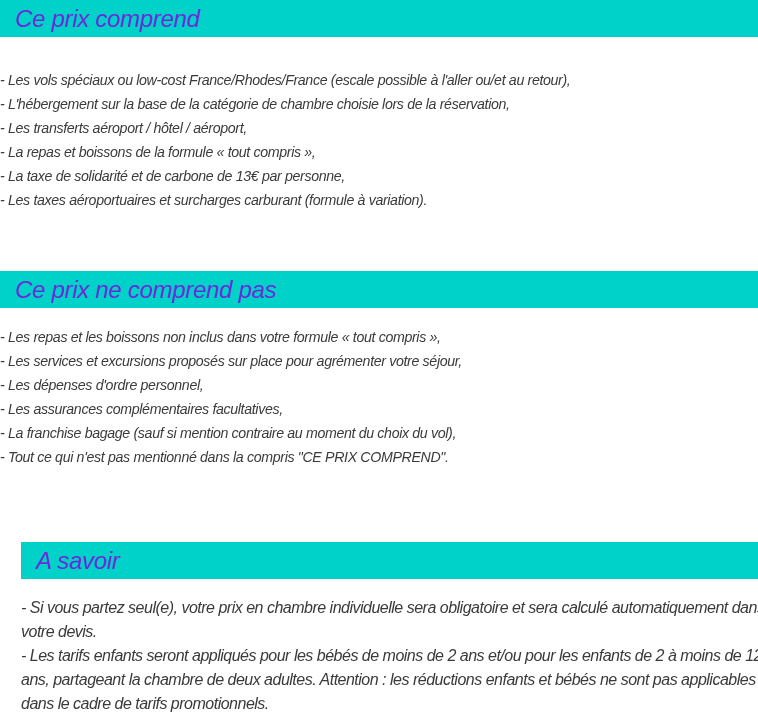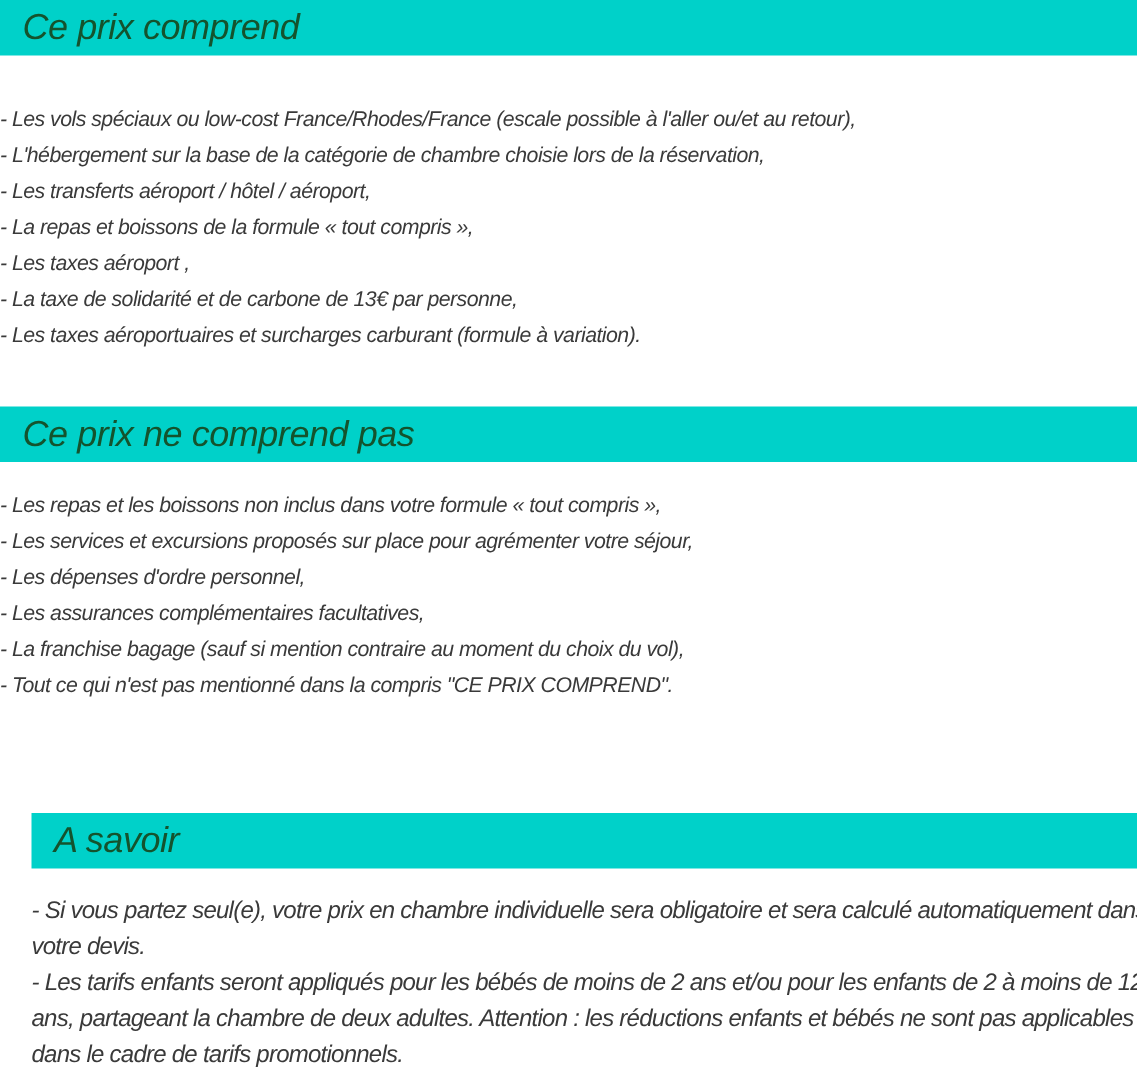--- a/index.html
+++ b/index.html
@@ -1,33 +1,32 @@
 <!DOCTYPE html>
 <html><head>
 <meta charset="utf-8">
 <style>
   html, body { margin:0; padding:0; background:#ffffff; }
   body { width:758px; height:715px; overflow:hidden; font-family:"Liberation Sans", sans-serif; }
   .section { position:absolute; left:0; width:758px; }
-  .bar { height:37px; background:#00d1c9; color:#14532d; font-style:italic; font-size:24px; line-height:37px; padding-left:15px; box-sizing:border-box; letter-spacing:-0.3px; }
+  .bar { height:37px; background:#00d1c9; color:#6d28d9; font-style:italic; font-size:24px; line-height:37px; padding-left:15px; box-sizing:border-box; letter-spacing:-0.3px; }
   .lines { margin-top:18px; }
   .line { font-style:italic; font-size:14.2px; color:#3a3a3a; line-height:24px; white-space:nowrap; letter-spacing:-0.35px; }
   .para { font-style:italic; font-size:16px; color:#3a3a3a; line-height:24px; letter-spacing:-0.5px; padding-right:4px; }
 </style>
 </head>
 <body>
 
 <div class="section" style="top:0;">
   <div class="bar">Ce prix comprend</div>
   <div class="lines" style="margin-top:31px;">
     <div class="line">- Les vols spéciaux ou low-cost France/Rhodes/France (escale possible à l'aller ou/et au retour),</div>
     <div class="line">- L'hébergement sur la base de la catégorie de chambre choisie lors de la réservation,</div>
     <div class="line">- Les transferts aéroport / hôtel / aéroport,</div>
     <div class="line">- La repas et boissons de la formule « tout compris »,</div>
-    <div class="line">- Les taxes aéroport ,</div>
     <div class="line">- La taxe de solidarité et de carbone de 13€ par personne,</div>
     <div class="line">- Les taxes aéroportuaires et surcharges carburant (formule à variation).</div>
   </div>
 </div>
 
 <div class="section" style="top:271px;">
   <div class="bar">Ce prix ne comprend pas</div>
   <div class="lines" style="margin-top:17px;">
     <div class="line">- Les repas et les boissons non inclus dans votre formule « tout compris »,</div>
     <div class="line">- Les services et excursions proposés sur place pour agrémenter votre séjour,</div>

